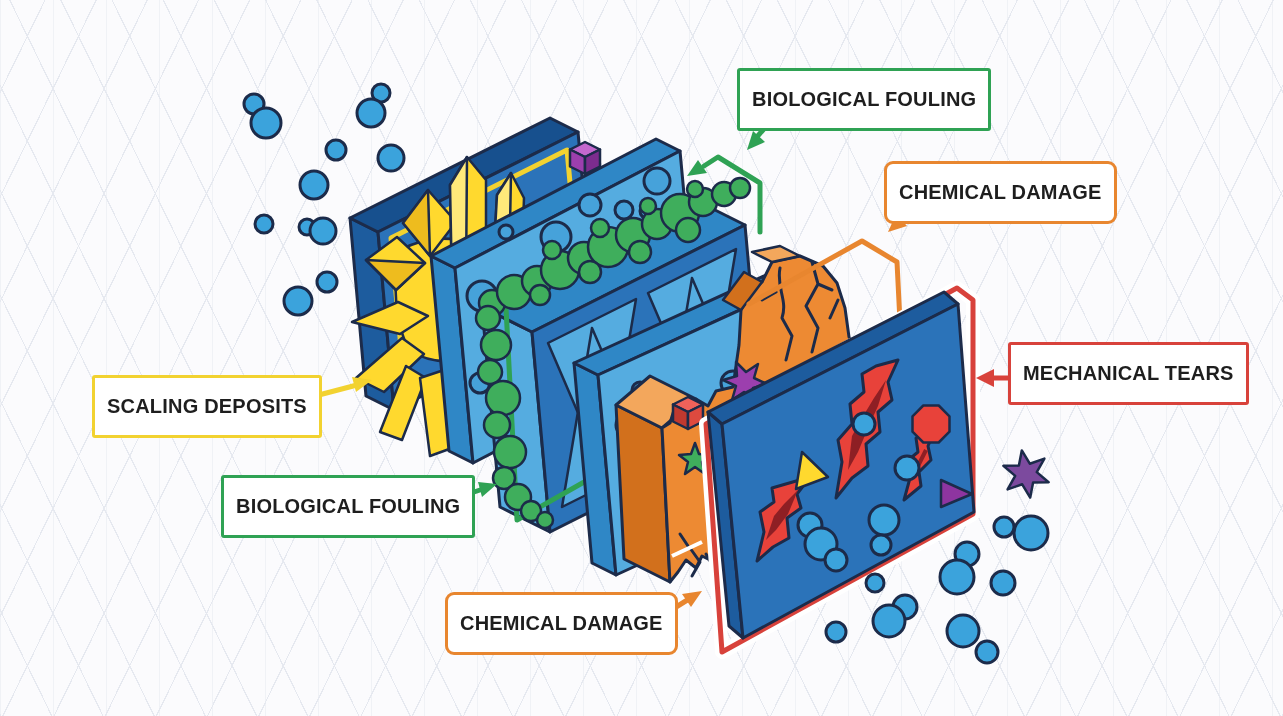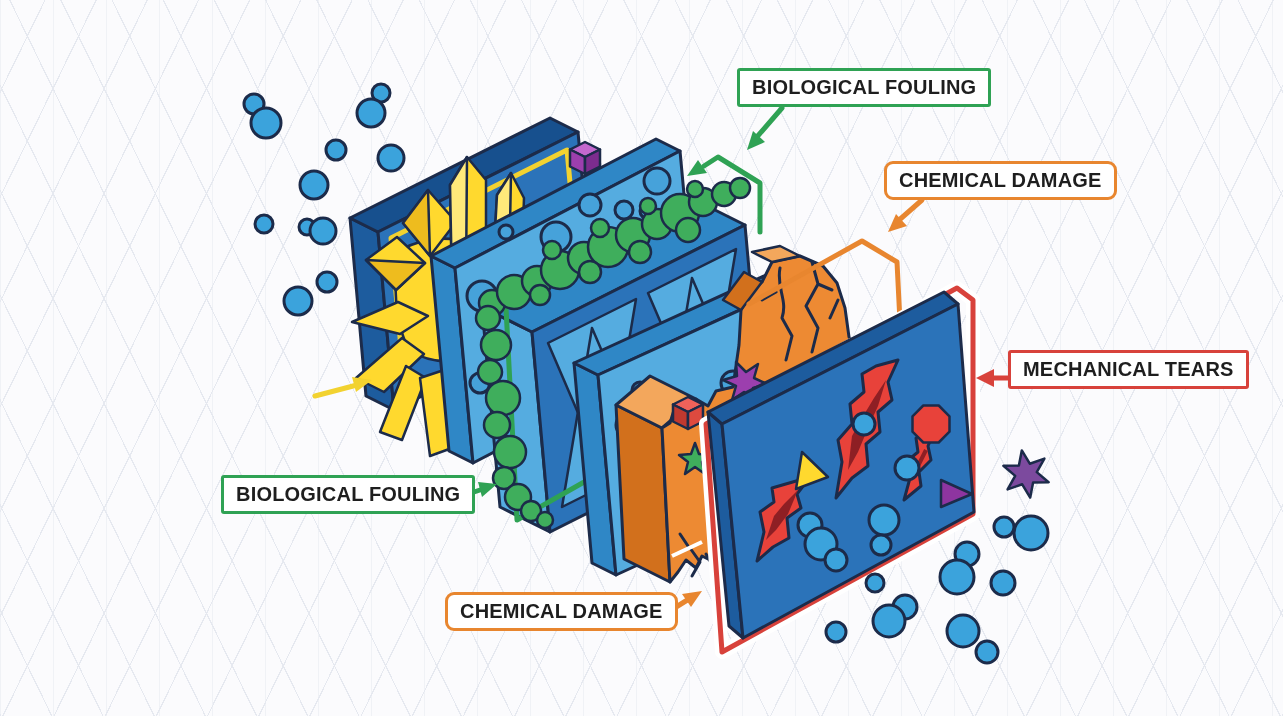--- a/index.html
+++ b/index.html
@@ -8,21 +8,21 @@
     font-family:"Liberation Sans", sans-serif;
     background-color:var(--c-bg,#fbfbfd);
     background-image:
       repeating-linear-gradient(64deg,  var(--c-grid,#e7eaf1) 0 1.2px, transparent 1.2px 46px),
       repeating-linear-gradient(-64deg, var(--c-grid,#e7eaf1) 0 1.2px, transparent 1.2px 46px),
       repeating-linear-gradient(90deg,  var(--c-grid2,#f0f2f6) 0 1px, transparent 1px 53px);
   }
   svg{position:absolute;left:0;top:0;}
   .label{
     position:absolute; background:#fff; border:3px solid #000; border-radius:3px;
-    padding:5px 12px; font-weight:700; font-size:20px; letter-spacing:.2px;
+    padding:17px 12px; font-weight:700; font-size:20px; letter-spacing:.2px;
     color:var(--c-text,#1e1e1e); white-space:nowrap; box-sizing:border-box;
   }
   .b-green{border-color:var(--c-green);}
   .b-orange{border-color:var(--c-orange);border-radius:9px;}
   .b-red{border-color:var(--c-red);}
   .b-yellow{border-color:var(--c-yellow);}
   
   .outl{stroke:var(--c-ink);stroke-width:3;stroke-linejoin:round;}
   .outl2{stroke:var(--c-ink);stroke-width:2.5;stroke-linejoin:round;}
   .face-dark{fill:var(--c-blue_dark);}
@@ -296,17 +296,18 @@
     <polygon class="o-head" points="702,591 691,607 682,594"></polygon>
   </g>
   <g>
     <path class="r-line" d="M1008,378 L994,378"></path>
     <polygon class="r-head" points="976,378 994,369 994,387"></polygon>
   </g>
 </svg>
 
 <div class="label b-green" style="left:737px;top:68px;">BIOLOGICAL FOULING</div>
 <div class="label b-orange" style="left:884px;top:161px;">CHEMICAL DAMAGE</div>
-<div class="label b-red" style="left:1008px;top:350px;text-align:right;">MECHANICAL TEARS</div>
+<div class="label b-red" style="left:1008px;top:342px;text-align:right;">MECHANICAL TEARS</div>
+<div class="label b-yellow" style="left:92px;top:375px;">SCALING DEPOSITS</div>
 <div class="label b-green" style="left:221px;top:475px;">BIOLOGICAL FOULING</div>
 <div class="label b-orange" style="left:445px;top:592px;">CHEMICAL DAMAGE</div>
 
 </div>
 
 </body></html>

